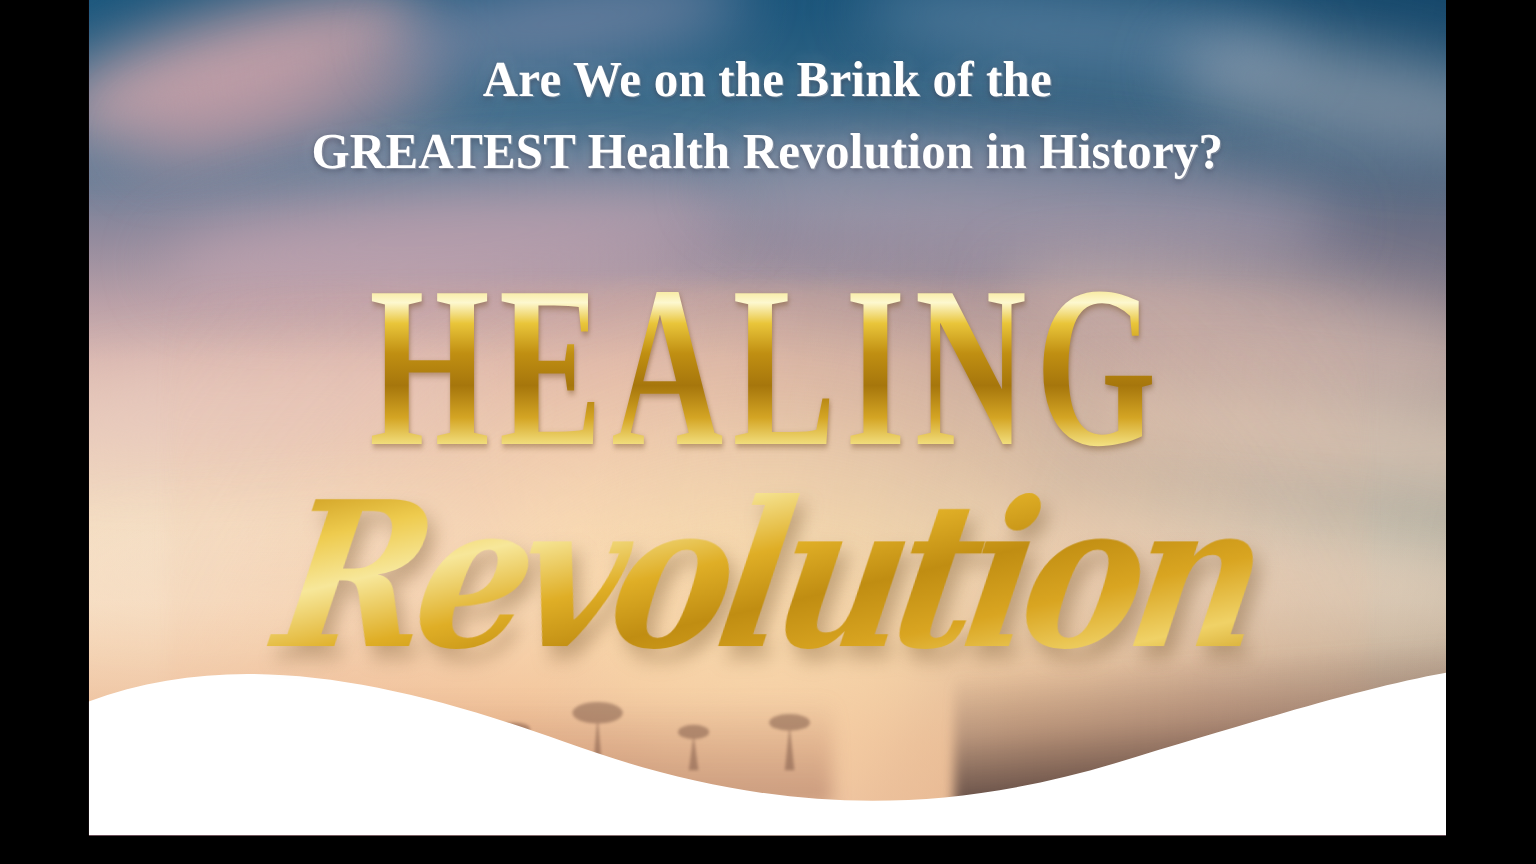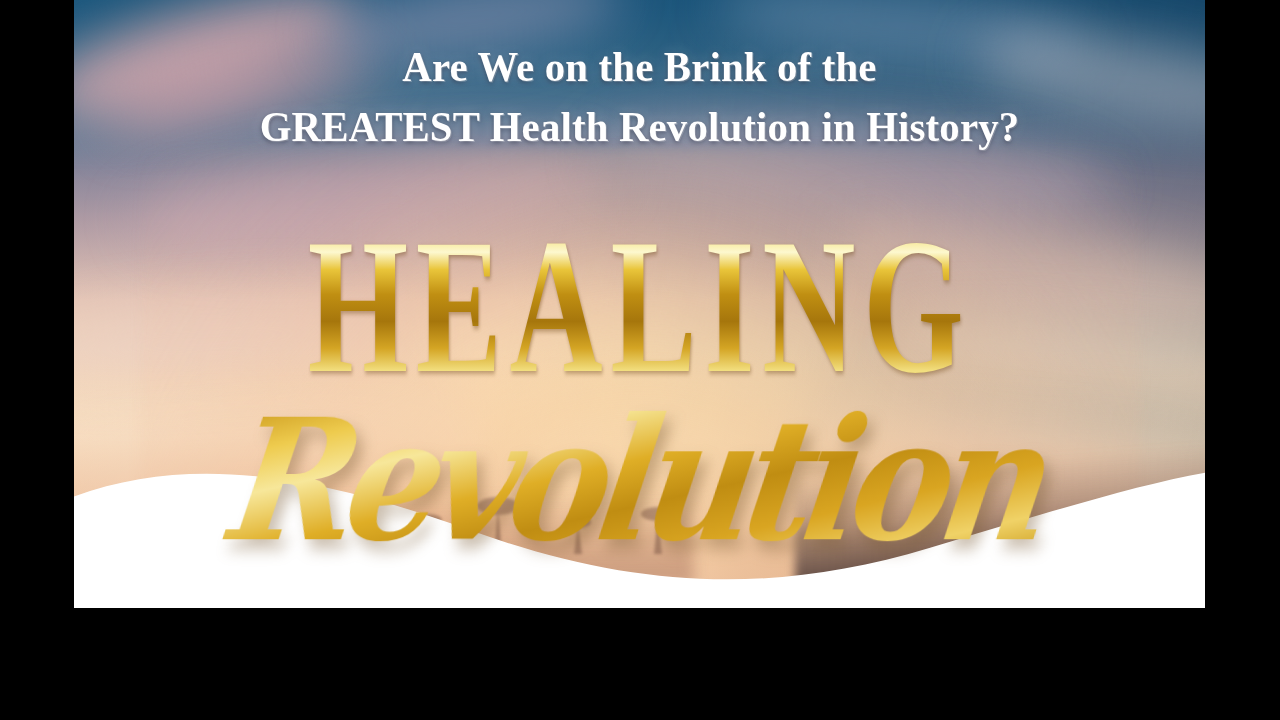--- a/index.html
+++ b/index.html
@@ -33,21 +33,21 @@
   }
   .letterbox.left  { left: 0; }
   .letterbox.right { right: 0; width: 75px; }
 
   
   #slide {
     position: absolute;
     left: 74px;
     top: 0;
     width: 1131px;
-    height: 608px;
+    height: 696px;
     overflow: hidden;
     background: #be185d;
   }
 
   
   .sky-base {
     position: absolute;
     inset: 0;
     background:
       linear-gradient(to bottom,

